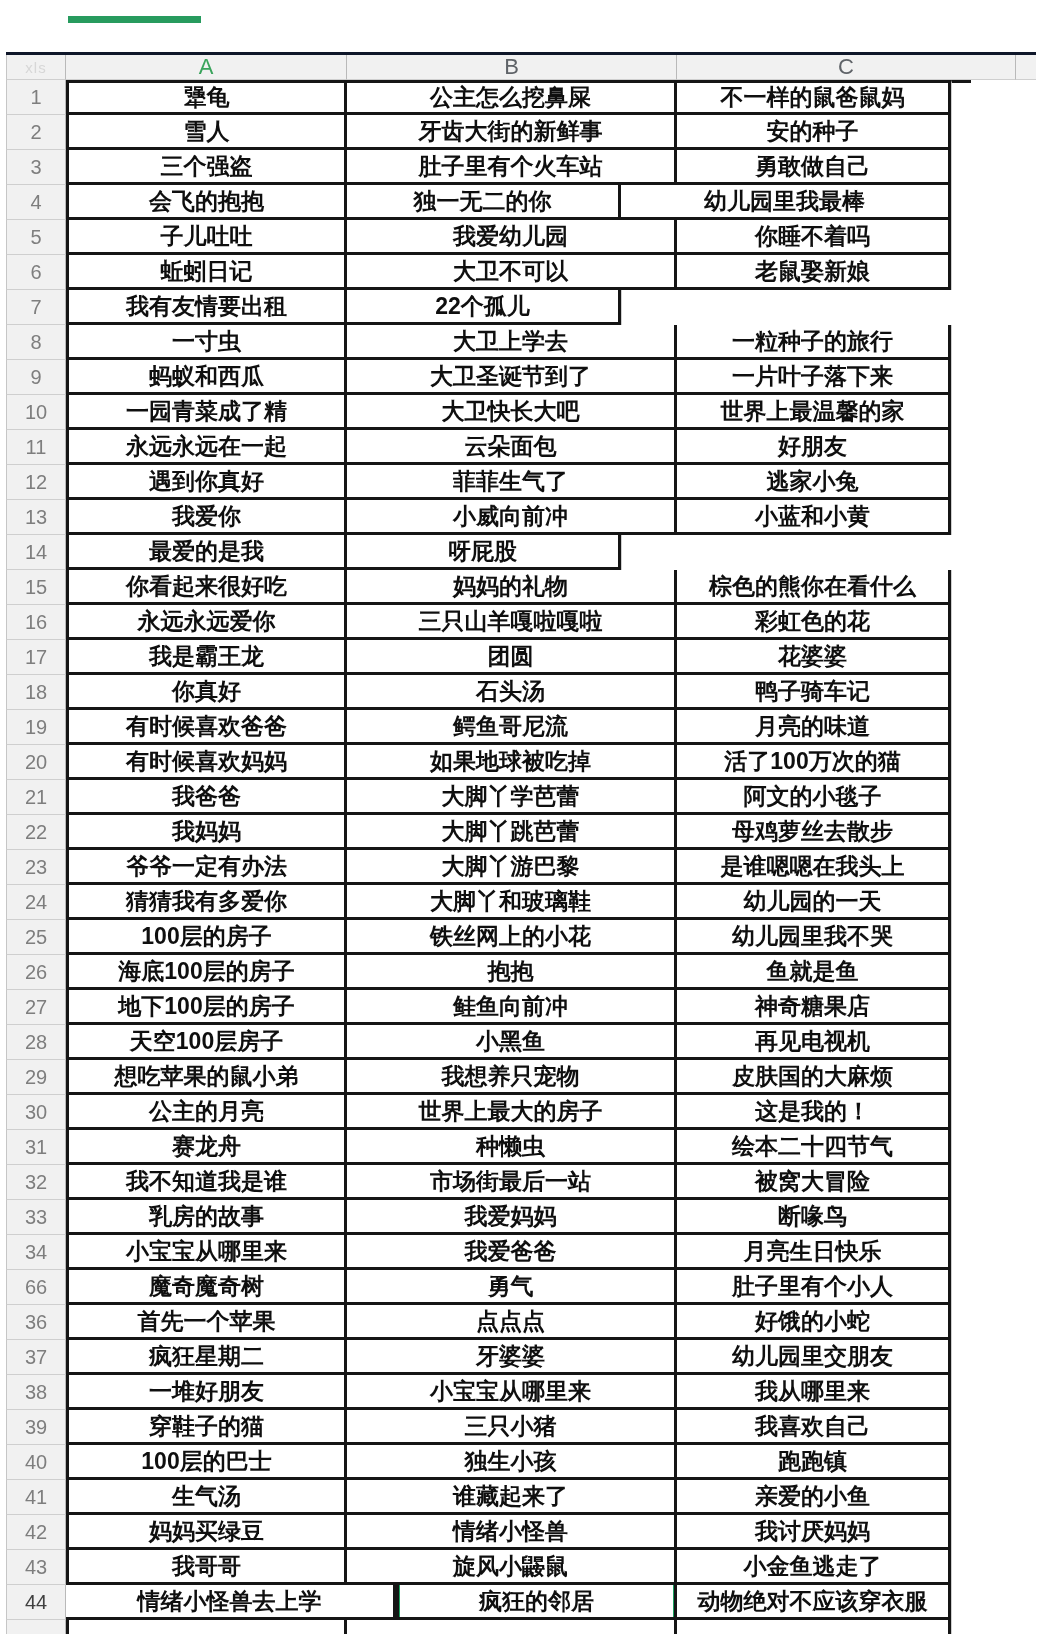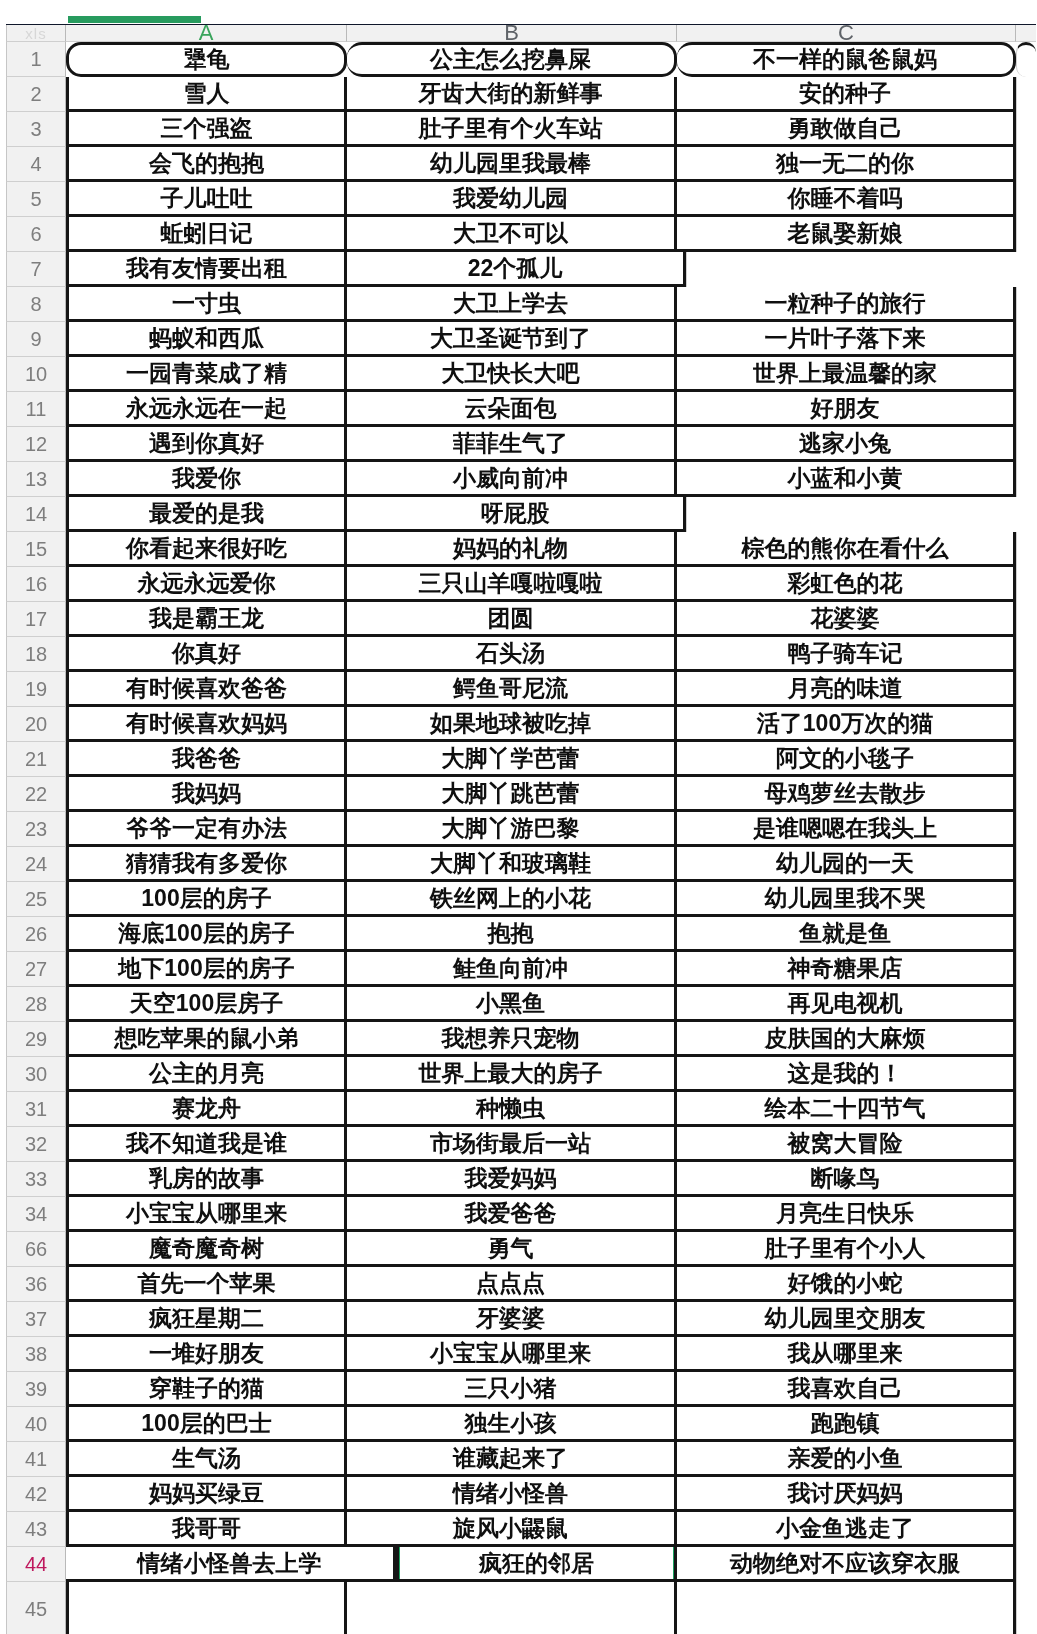--- a/index.html
+++ b/index.html
@@ -7,47 +7,47 @@
   body { font-family:"Liberation Sans","DejaVu Sans",sans-serif; }
 
   .app { position:relative; width:1037px; height:1634px; background:#ffffff; overflow:hidden; }
 
   
   .selbar { position:absolute; left:68px; top:16px; width:133px; height:7px; background:#279b5e; }
 
   .grid { position:absolute; left:6px; top:24px; }
 
   
-  .hdr-row { display:flex; height:18px; border-top:1px solid #0f172a; }
+  .hdr-row { display:flex; height:28px; border-top:3px solid #0f172a;margin-top:28px; }
   .corner  { width:60px; background:#f1f1f1; border-left:1px solid #c6c6c6; border-right:1px solid #b9b9b9;
              border-bottom:1px solid #cfcfcf; display:flex; align-items:center; justify-content:center;
              font-size:15px; color:#d7d7d7; letter-spacing:1px; }
   .hcell   { background:#f1f1f1; display:flex; align-items:center; justify-content:center;
              font-size:22px; color:#5f6368; border-right:1px solid #b9b9b9; border-bottom:1px solid #cfcfcf; }
   .hcell.col-A { width:281px; }
   .hcell.col-B { width:330px; }
   .hcell.col-C { width:339px; }
   .hcell.hsel  { color:#3aa45c; }
   .hcell.hsliver { width:20px; border-right:none; background:#f1f1f1; }
 
   
   .row { display:flex; height:35px; }
   .row.partial { height:56px; }
   .rowhdr { width:60px; background:#f1f1f1; border-left:1px solid #c6c6c6; border-right:1px solid #b9b9b9;
             border-bottom:1px solid #cfcfcf; display:flex; align-items:center; justify-content:center;
             font-size:20px; color:#7e7e7e; }
-  .rowhdr.rsel { color:#be185d; }
+  .rowhdr.rsel { color:#404040; }
 
   .cell { background:#ffffff; display:flex; align-items:center; justify-content:center;
           font-weight:bold; font-size:23px; color:#0f0f0f; white-space:nowrap; overflow:hidden;
           border-right:3px solid #151515; border-bottom:3px solid #151515; }
   .cell.colA { width:281px; border-left:3px solid #151515; }
   .cell.colB { width:330px; }
-  .cell.colC { width:339px; }
-  #rows .row:first-child .cell { border-top:3px solid #151515;border-radius:15px; }
+  .cell.colC { width:274px; }
+  #rows .row:first-child .cell { border-top:3px solid #151515; }
 
   
   .cell.sliver-cell { width:20px; background:#ffffff; border-left:1px solid #cfcfcf;
                       border-right:none; border-bottom:none; }
 
   
   .row.partial .cell { border-bottom:none; }
 
   
   .cell.csel { position:relative; z-index:4; }
@@ -89,22 +89,22 @@
         <div class="row">
           <div class="rowhdr">3</div>
           <div class="cell colA">三个强盗</div>
           <div class="cell colB">肚子里有个火车站</div>
           <div class="cell colC">勇敢做自己</div>
           <div class="cell sliver-cell"></div>
         </div>
         <div class="row">
           <div class="rowhdr">4</div>
           <div class="cell colA">会飞的抱抱</div>
+          <div class="cell colC">独一无二的你</div>
           <div class="cell colB">幼儿园里我最棒</div>
-          <div class="cell colC">独一无二的你</div>
           <div class="cell sliver-cell"></div>
         </div>
         <div class="row">
           <div class="rowhdr">5</div>
           <div class="cell colA">子儿吐吐</div>
           <div class="cell colB">我爱幼儿园</div>
           <div class="cell colC">你睡不着吗</div>
           <div class="cell sliver-cell"></div>
         </div>
         <div class="row">

